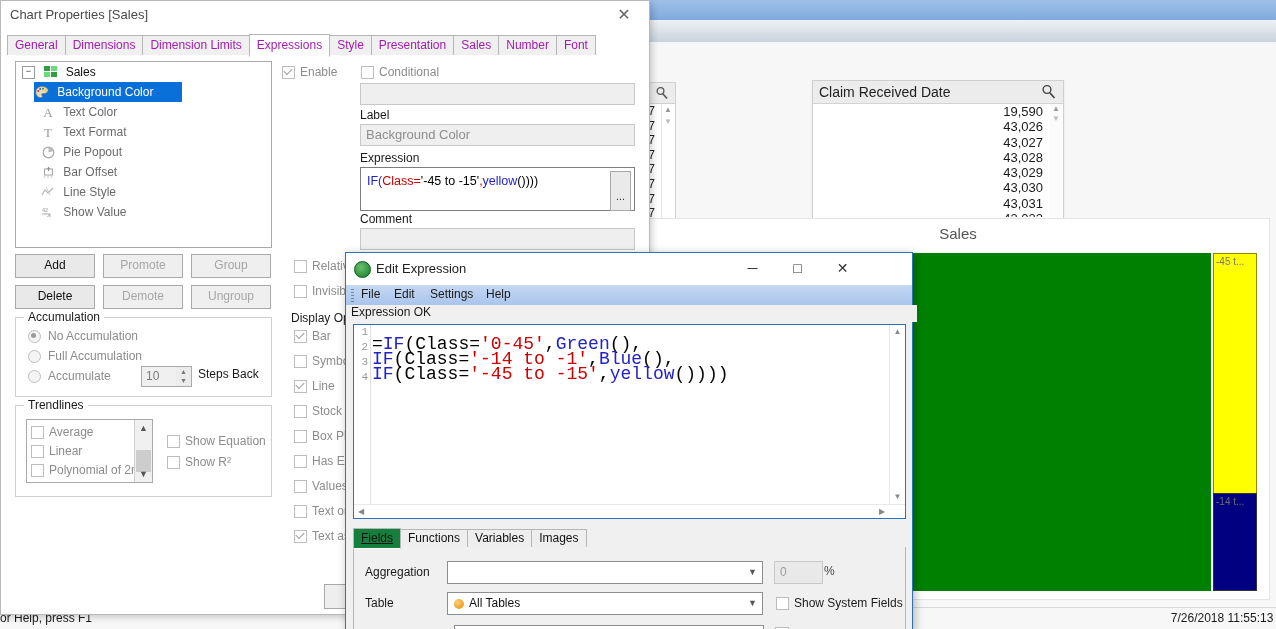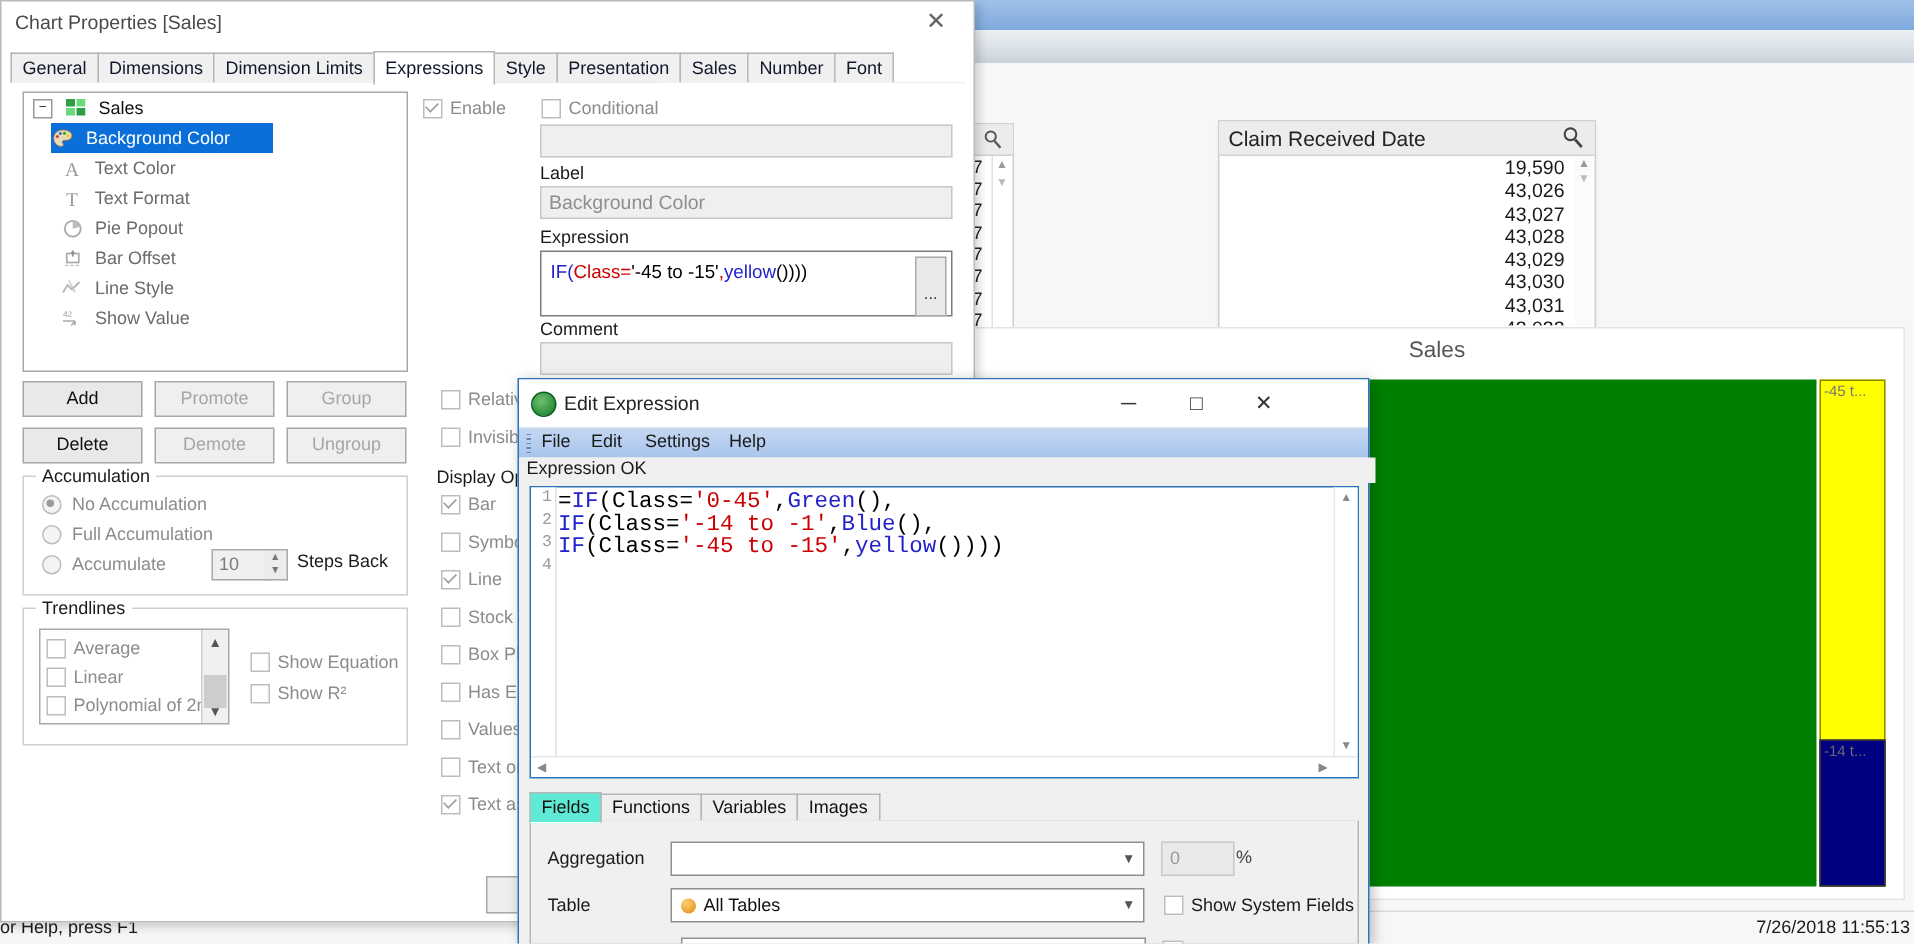--- a/index.html
+++ b/index.html
@@ -53,21 +53,21 @@
   
   #dlg-props{position:absolute;left:0;top:0;width:648px;height:613px;background:#fff;
     border:1px solid #b9b9b9;box-shadow:2px 2px 7px rgba(0,0,0,.2);}
   #dlg-props .cap{position:relative;height:30px;}
   #dlg-props .cap .t{position:absolute;left:9px;top:6px;font-size:13px;color:#4a4a4a;}
   #dlg-props .cap .x{position:absolute;right:12px;top:3px;width:26px;height:22px;
      text-align:center;line-height:22px;font-size:16px;color:#666;cursor:default;}
 
   
   .tabs{position:absolute;left:6px;top:33px;right:6px;height:21px;border-bottom:1px solid #b6b6b6;}
-  .tab{float:left;height:19px;line-height:19px;padding:0 7px;font-size:12px;color:#0f172a;
+  .tab{float:left;height:19px;line-height:19px;padding:0 7px;font-size:12px;color:#a21caf;
      border:1px solid #b6b6b6;border-bottom:none;background:#f0f0f0;margin-right:-1px;position:relative;top:1px;}
   .tab.active{background:#fff;top:0;height:21px;line-height:21px;z-index:3;border-bottom:1px solid #fff;font-weight:normal;}
 
   
   .page{position:absolute;left:6px;top:54px;right:6px;bottom:34px;background:#fff;}
 
   
   .tree{position:absolute;left:8px;top:6px;width:255px;height:185px;background:#fff;border:1px solid #a9a9a9;}
   .tnode{position:relative;height:20px;line-height:20px;font-size:12px;color:#6b6b6b;padding-left:6px;white-space:nowrap;}
   .tnode.root{color:#111;}
@@ -132,30 +132,30 @@
   #dlg-expr .menu .mi{position:absolute;top:2px;font-size:12px;color:#1a1a1a;}
   #dlg-expr .menu .grip{position:absolute;left:5px;top:4px;width:3px;height:13px;
      background:repeating-linear-gradient(to bottom,#6c86ad 0 1px,transparent 1px 3px);}
   #dlg-expr .okline{position:absolute;left:0;top:52px;width:566px;height:17px;font-size:12px;color:#1a1a1a;
      padding-left:5px;background:#f0f0f0;}
   #editor{position:absolute;left:7px;top:71px;width:551px;height:193px;background:#fff;border:1px solid #2a73b8;}
   #editor .gutter{position:absolute;left:0;top:0;bottom:0;width:16px;background:#fff;border-right:1px solid #dfdfdf;}
   #editor .gutter div{font-family:"Liberation Mono",monospace;font-size:11px;color:#9a9a9a;text-align:right;
      padding-right:2px;line-height:15px;}
   #editor .codearea{position:absolute;left:18px;top:0;right:16px;bottom:14px;overflow:hidden;
-     font-family:"Liberation Mono",monospace;font-size:15px;line-height:15px;padding-top:2px;}
+     font-family:"Liberation Mono",monospace;font-size:18px;line-height:15px;padding-top:12px;}
   #editor .vsb{position:absolute;right:0;top:0;width:15px;bottom:14px;background:#fff;border-left:1px solid #e8e8e8;}
   #editor .vsb .a{height:14px;text-align:center;font-size:8px;line-height:14px;color:#888;}
   #editor .hsb{position:absolute;left:0;right:0;bottom:0;height:13px;background:#fff;border-top:1px solid #e8e8e8;}
   #editor .hsb .a{position:absolute;top:0;width:14px;height:13px;text-align:center;font-size:8px;line-height:13px;color:#888;}
 
   .ebtabs{position:absolute;left:7px;top:275px;width:551px;height:19px;border-bottom:1px solid #b6b6b6;}
   .ebtab{float:left;height:17px;line-height:17px;padding:0 7px;font-size:12px;border:1px solid #b6b6b6;
      border-bottom:none;background:#eeeeee;margin-right:-1px;position:relative;top:1px;color:#111;}
-  .ebtab.active{background:#5eead4;top:0;height:19px;line-height:19px;border-bottom:1px solid #fff;z-index:3;}
+  .ebtab.active{background:#15803d;top:0;height:19px;line-height:19px;border-bottom:1px solid #fff;z-index:3;text-decoration:underline;}
   .ebpanel{position:absolute;left:7px;top:294px;width:551px;bottom:0;background:#f0f0f0;border:1px solid #b6b6b6;border-top:none;}
   .ebrow{position:absolute;left:0;right:0;height:24px;}
   .ebrow .lb{position:absolute;left:11px;top:4px;font-size:12px;color:#1a1a1a;}
   .combo{position:absolute;height:21px;border:1px solid #8d8d8d;background:#fff;font-size:12px;color:#111;
      line-height:20px;padding-left:6px;}
   .combo .arw{position:absolute;right:5px;top:0;font-size:9px;color:#555;line-height:20px;}
   .pctbox{position:absolute;width:42px;height:21px;border:1px solid #c8c8c8;background:#e9e9e9;
      font-size:12px;color:#9a9a9a;line-height:20px;padding-left:5px;}
   .dot-orange{display:inline-block;width:10px;height:10px;border-radius:50%;
      background:radial-gradient(circle at 35% 30%,#ffcf72,#e08a10);vertical-align:middle;margin-right:5px;}

